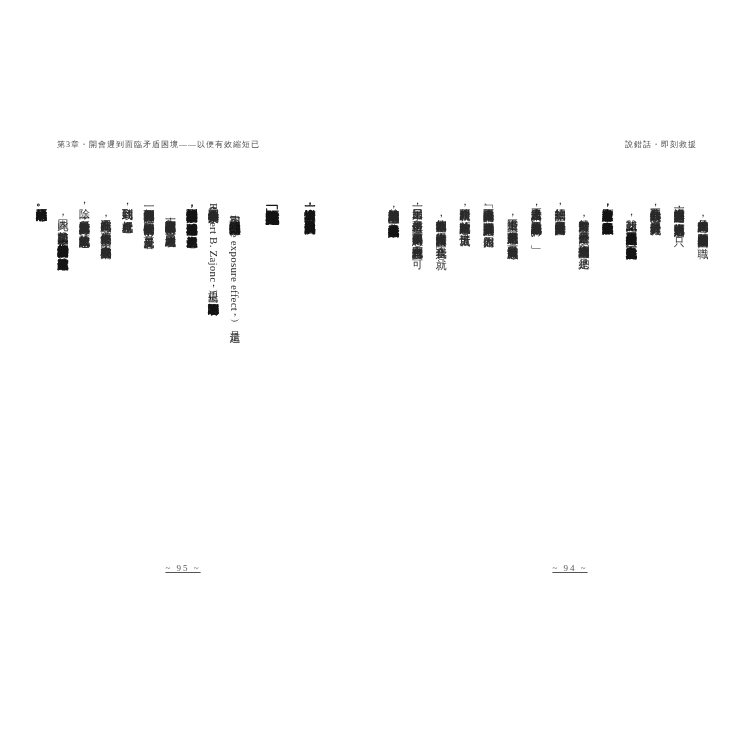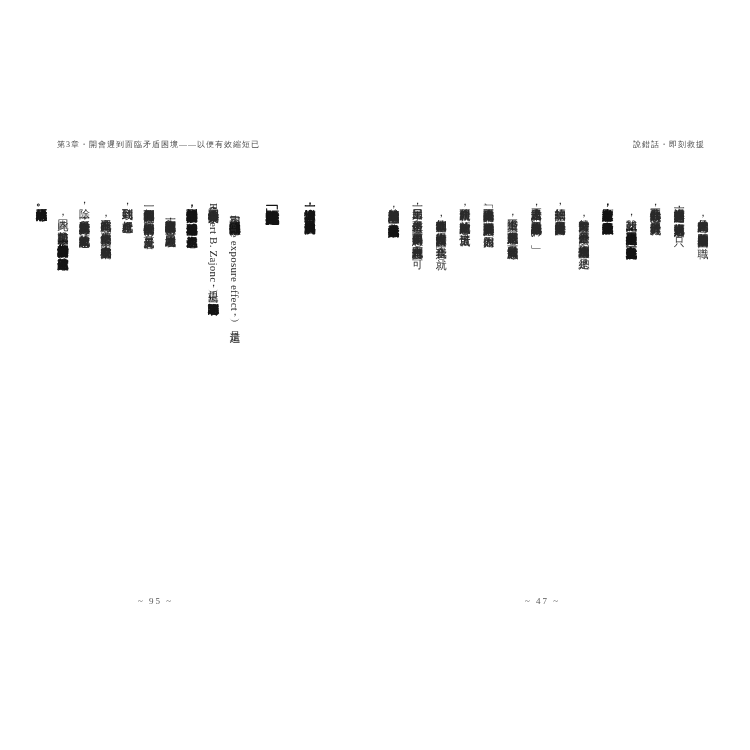--- a/index.html
+++ b/index.html
@@ -12,21 +12,21 @@
     overflow:hidden;
   }
   .spread { position:absolute; inset:0; background:#ffffff; }
 
   .running-head {
     position:absolute; top:139px;
     font-size:8px; letter-spacing:1px; color:#4a4a4a;
     white-space:nowrap;
   }
   .running-head.left  { left:57px; }
-  .running-head.right { right:45px;padding-left:28px; }
+  .running-head.right { right:53px;padding-left:28px; }
 
   .body-block {
     position:absolute; top:200px; height:376px;
     display:flex; flex-direction:row-reverse;
     justify-content:flex-start; align-items:flex-start;
   }
   #right-body { right:41px;  gap:11.8px; }
   #left-body  { right:434px; gap:9.5px;  }
 
   .col {
@@ -37,22 +37,22 @@
   }
   .col.indent { padding-top:11px; }
   .col.heading {
     font-size:13.5px; line-height:17px; width:17px;
     font-weight:bold; letter-spacing:0; color:#1c1c1c;
   }
   .col.gap { width:4px; }
   .b { font-weight:bold; color:#141414; }
 
   .page-number {
-    position:absolute; top:596px; width:90px; text-align:left;
-    font-size:9px; letter-spacing:2px; color:#555555; white-space:nowrap;
+    position:absolute; top:563px; width:90px; text-align:center;
+    font-size:9px; letter-spacing:2px; color:#555555; white-space:nowrap;text-decoration:underline;
   }
   .page-number.left  { left:138px; }
   .page-number.right { left:525px; }
 </style>
 </head>
 <body>
 
 <div class="spread">
 
   <div class="running-head left">第3章・開會遲到面臨矛盾困境——以便有效縮短已</div>
@@ -88,15 +88,15 @@
       <div class="col body indent"><span>不過實際上，很多時候別人並不是「厭惡」，而是出於一種體貼或顧慮，</span></div>
       <div class="col body"><span>認為「不要提出邀請比較好」、「強行邀請想要獨處的人不太好」。假如因為</span></div>
       <div class="col body"><span>誤會而將錯就錯，讓彼此的距離愈來愈遠，就太可惜了。</span></div>
       <div class="col body indent"><span>假如真的非常喜歡獨處，覺得「沒人邀請自己反而輕鬆，正合我意」，就</span></div>
       <div class="col body"><span>是另一回事，但若不是這樣，而是偶爾想要獨處，有時也想跟別人共度，可</span></div>
       <div class="col body"><span>以的話希望能夠縮短已經形成的距離感，我會建議各位</span><span class="b">先在日常生活中一點</span></div>
     </div>
 
   <div class="page-number left">~ 95 ~</div>
 
-  <div class="page-number right">~ 47 ~</div>
+  <div class="page-number right">~ 94 ~</div>
 
 </div>
 
 </body></html>

